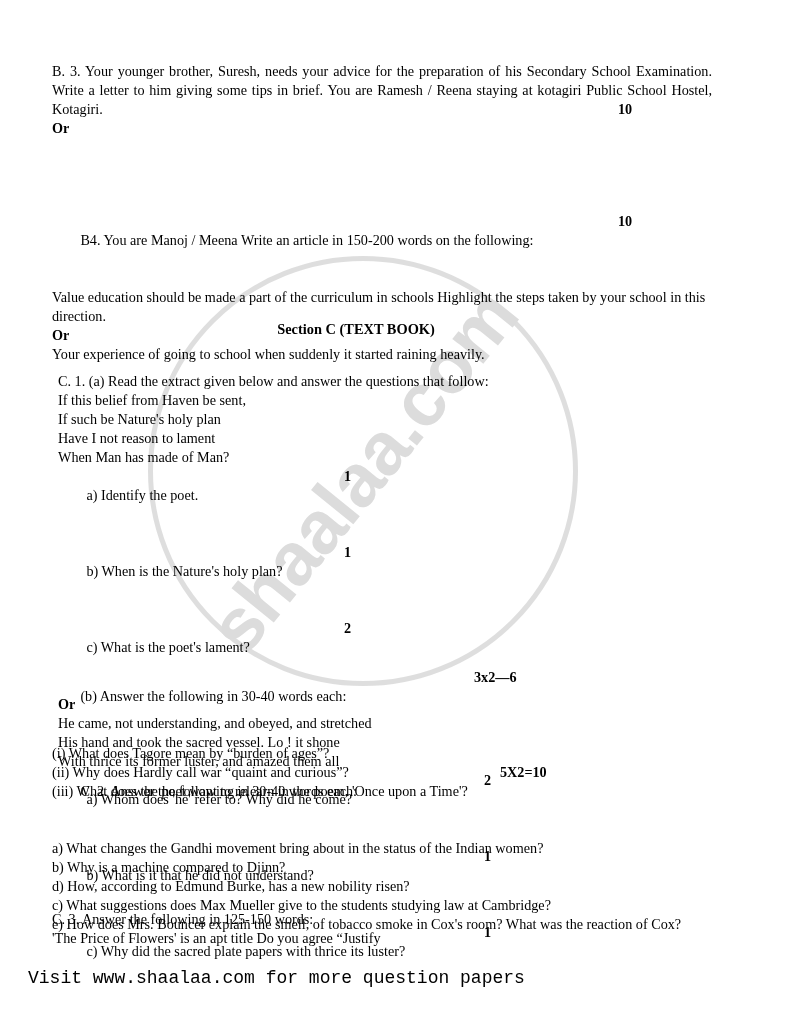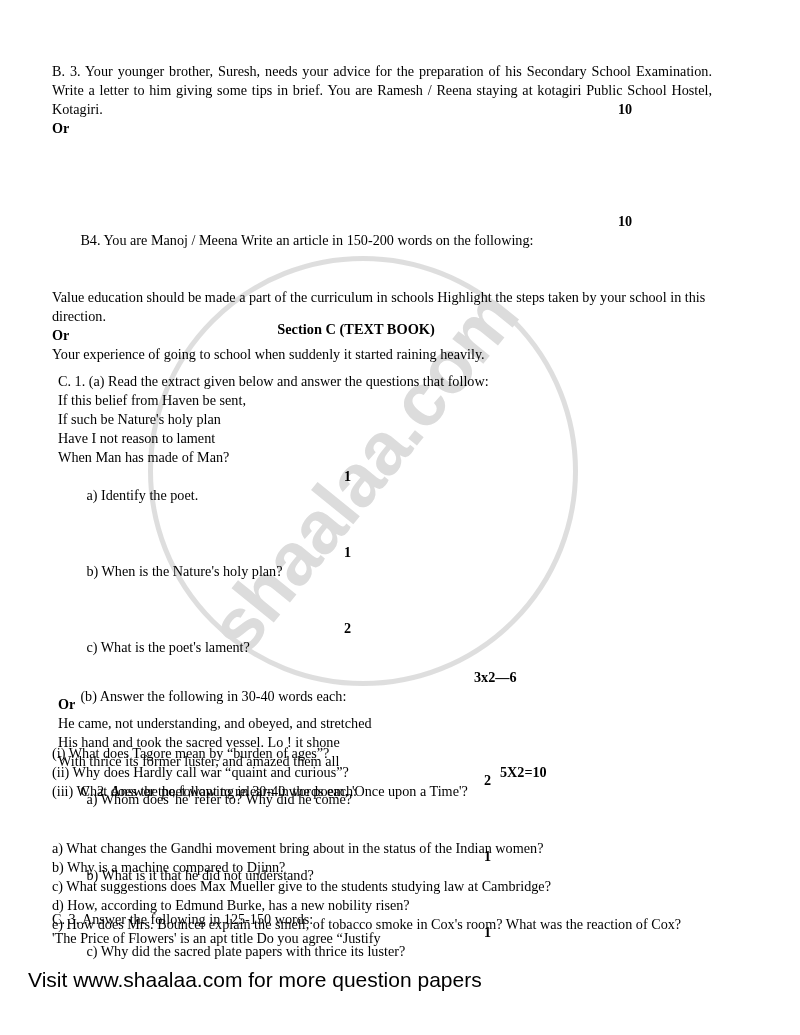--- a/index.html
+++ b/index.html
@@ -101,22 +101,22 @@
   .marks-286 { left: 286px; }
   .marks-426 { left: 426px; }
   .marks-422 { left: 422px; }
   .marks-424 { left: 424px; }
 
   
   #footer {
     position: absolute;
     left: 28px;
     top: 968px;
-    font-family: Liberation Sans, sans-serif;
-    font-size: 21px;
+    font-family: Liberation Mono, monospace;
+    font-size: 18px;
     color: #000000;
     white-space: nowrap;
     z-index: 3;
   }
 </style>
 </head>
 <body>
 
 <div id="page">
 
@@ -197,22 +197,22 @@
       <p class="line">(iii) What does the poet want to relearn in the poem, 'Once upon a Time'?</p>
     </div>
 
     <div class="block" style="top:763px;">
       <div class="qrow">
         <span>C. 2. Answer the following in 30-40 words each:</span>
         <span class="marks marks-424" style="top:0;margin-left:24px;">5X2=10</span>
       </div>
       <p class="line">a) What changes the Gandhi movement bring about in the status of the Indian women?</p>
       <p class="line">b) Why is a machine compared to Djinn?</p>
+      <p class="line">d) How, according to Edmund Burke, has a new nobility risen?</p>
       <p class="line">c) What suggestions does Max Mueller give to the students studying law at Cambridge?</p>
-      <p class="line">d) How, according to Edmund Burke, has a new nobility risen?</p>
       <p class="para nojust">e) How does Mrs. Bouncer explain the smell, of tobacco smoke in Cox's room? What was the reaction of Cox?</p>
     </div>
 
     <div class="block" style="top:910px;">
       <p class="line">C. 3. Answer the following in 125-150 words:</p>
       <p class="line">'The Price of Flowers' is an apt title Do you agree “Justify</p>
     </div>
 
   </div>
 

